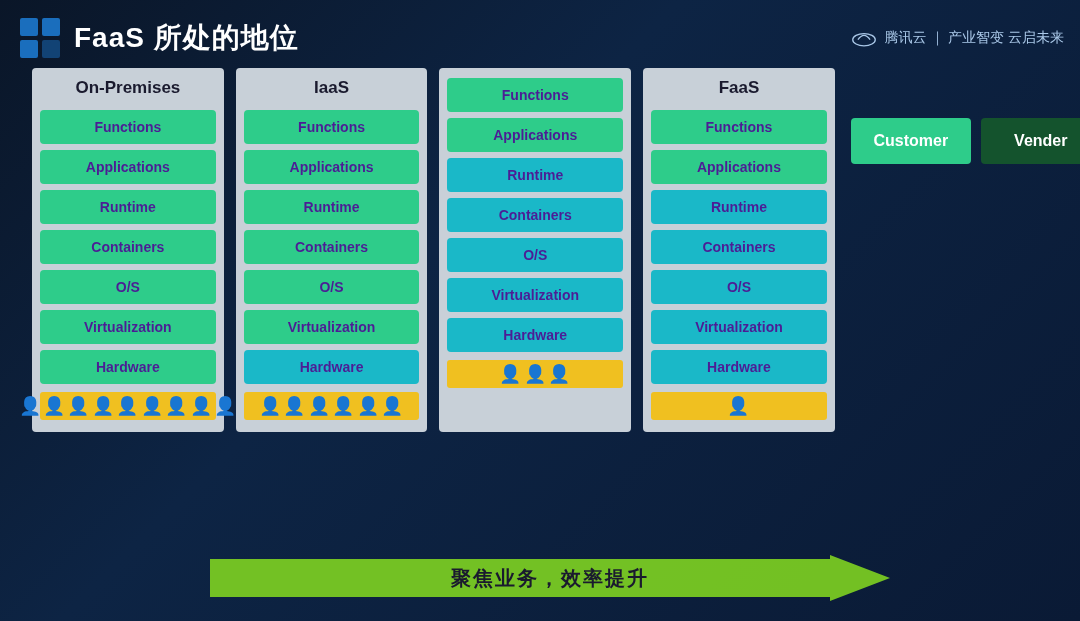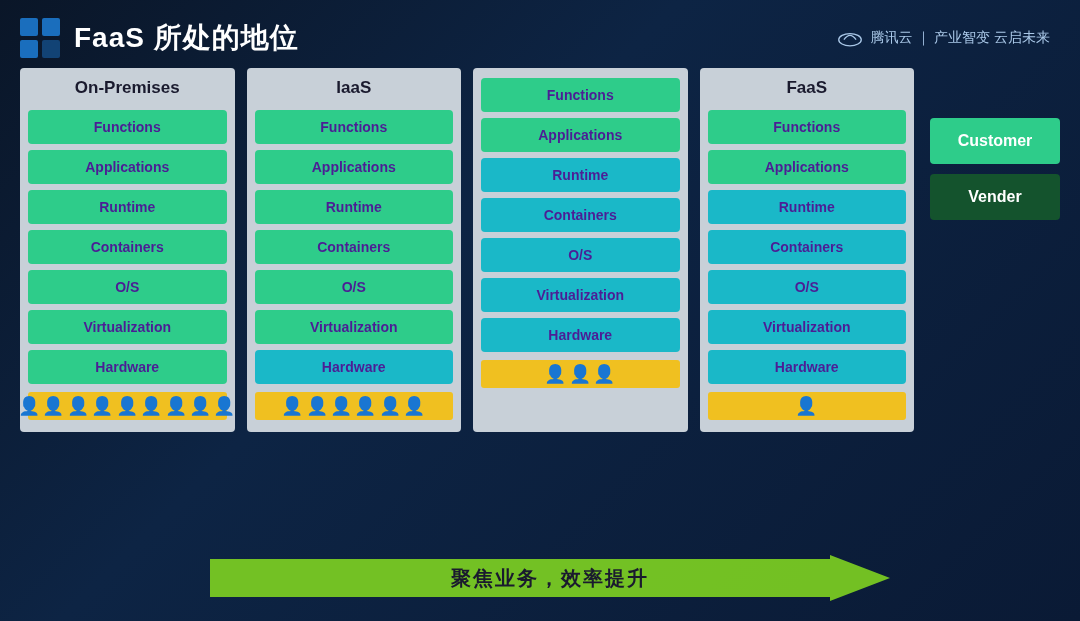--- a/index.html
+++ b/index.html
@@ -10,21 +10,21 @@
       font-family: 'Microsoft YaHei', Arial, sans-serif;
       overflow: hidden;
       position: relative;
     }
 
     
     .header {
       display: flex;
       align-items: center;
       justify-content: space-between;
-      padding: 18px 30px 10px 20px;
+      padding: 18px 16px 10px 20px;
     }
     .logo-title {
       display: flex;
       align-items: center;
       gap: 14px;
     }
     .logo-icon {
       width: 40px;
       height: 40px;
     }
@@ -97,21 +97,21 @@
       margin-top: 2px;
     }
     .person-icon {
       font-size: 18px;
       line-height: 1;
     }
 
     
     .legend-area {
       display: flex;
-      flex-direction: column;
+      flex-direction: row;
       gap: 10px;
       padding-top: 50px;
       min-width: 130px;
     }
     .legend-box {
       border-radius: 4px;
       padding: 14px 10px;
       text-align: center;
       font-size: 16px;
       font-weight: bold;
@@ -147,21 +147,21 @@
       font-weight: bold;
       color: #1a1a2e;
       white-space: nowrap;
       letter-spacing: 2px;
     }
 
     .columns-and-legend {
       display: flex;
       gap: 16px;
       align-items: flex-start;
-      margin: 0 20px;
+      margin: 0 32px;
     }
   </style>
 </head>
 <body>
 
 <div class="header">
   <div class="logo-title">
     <svg class="logo-icon" viewBox="0 0 40 40">
       <rect x="0" y="0" width="18" height="18" fill="#1a6ebd" rx="2"></rect>
       <rect x="22" y="0" width="18" height="18" fill="#1a6ebd" rx="2"></rect>

